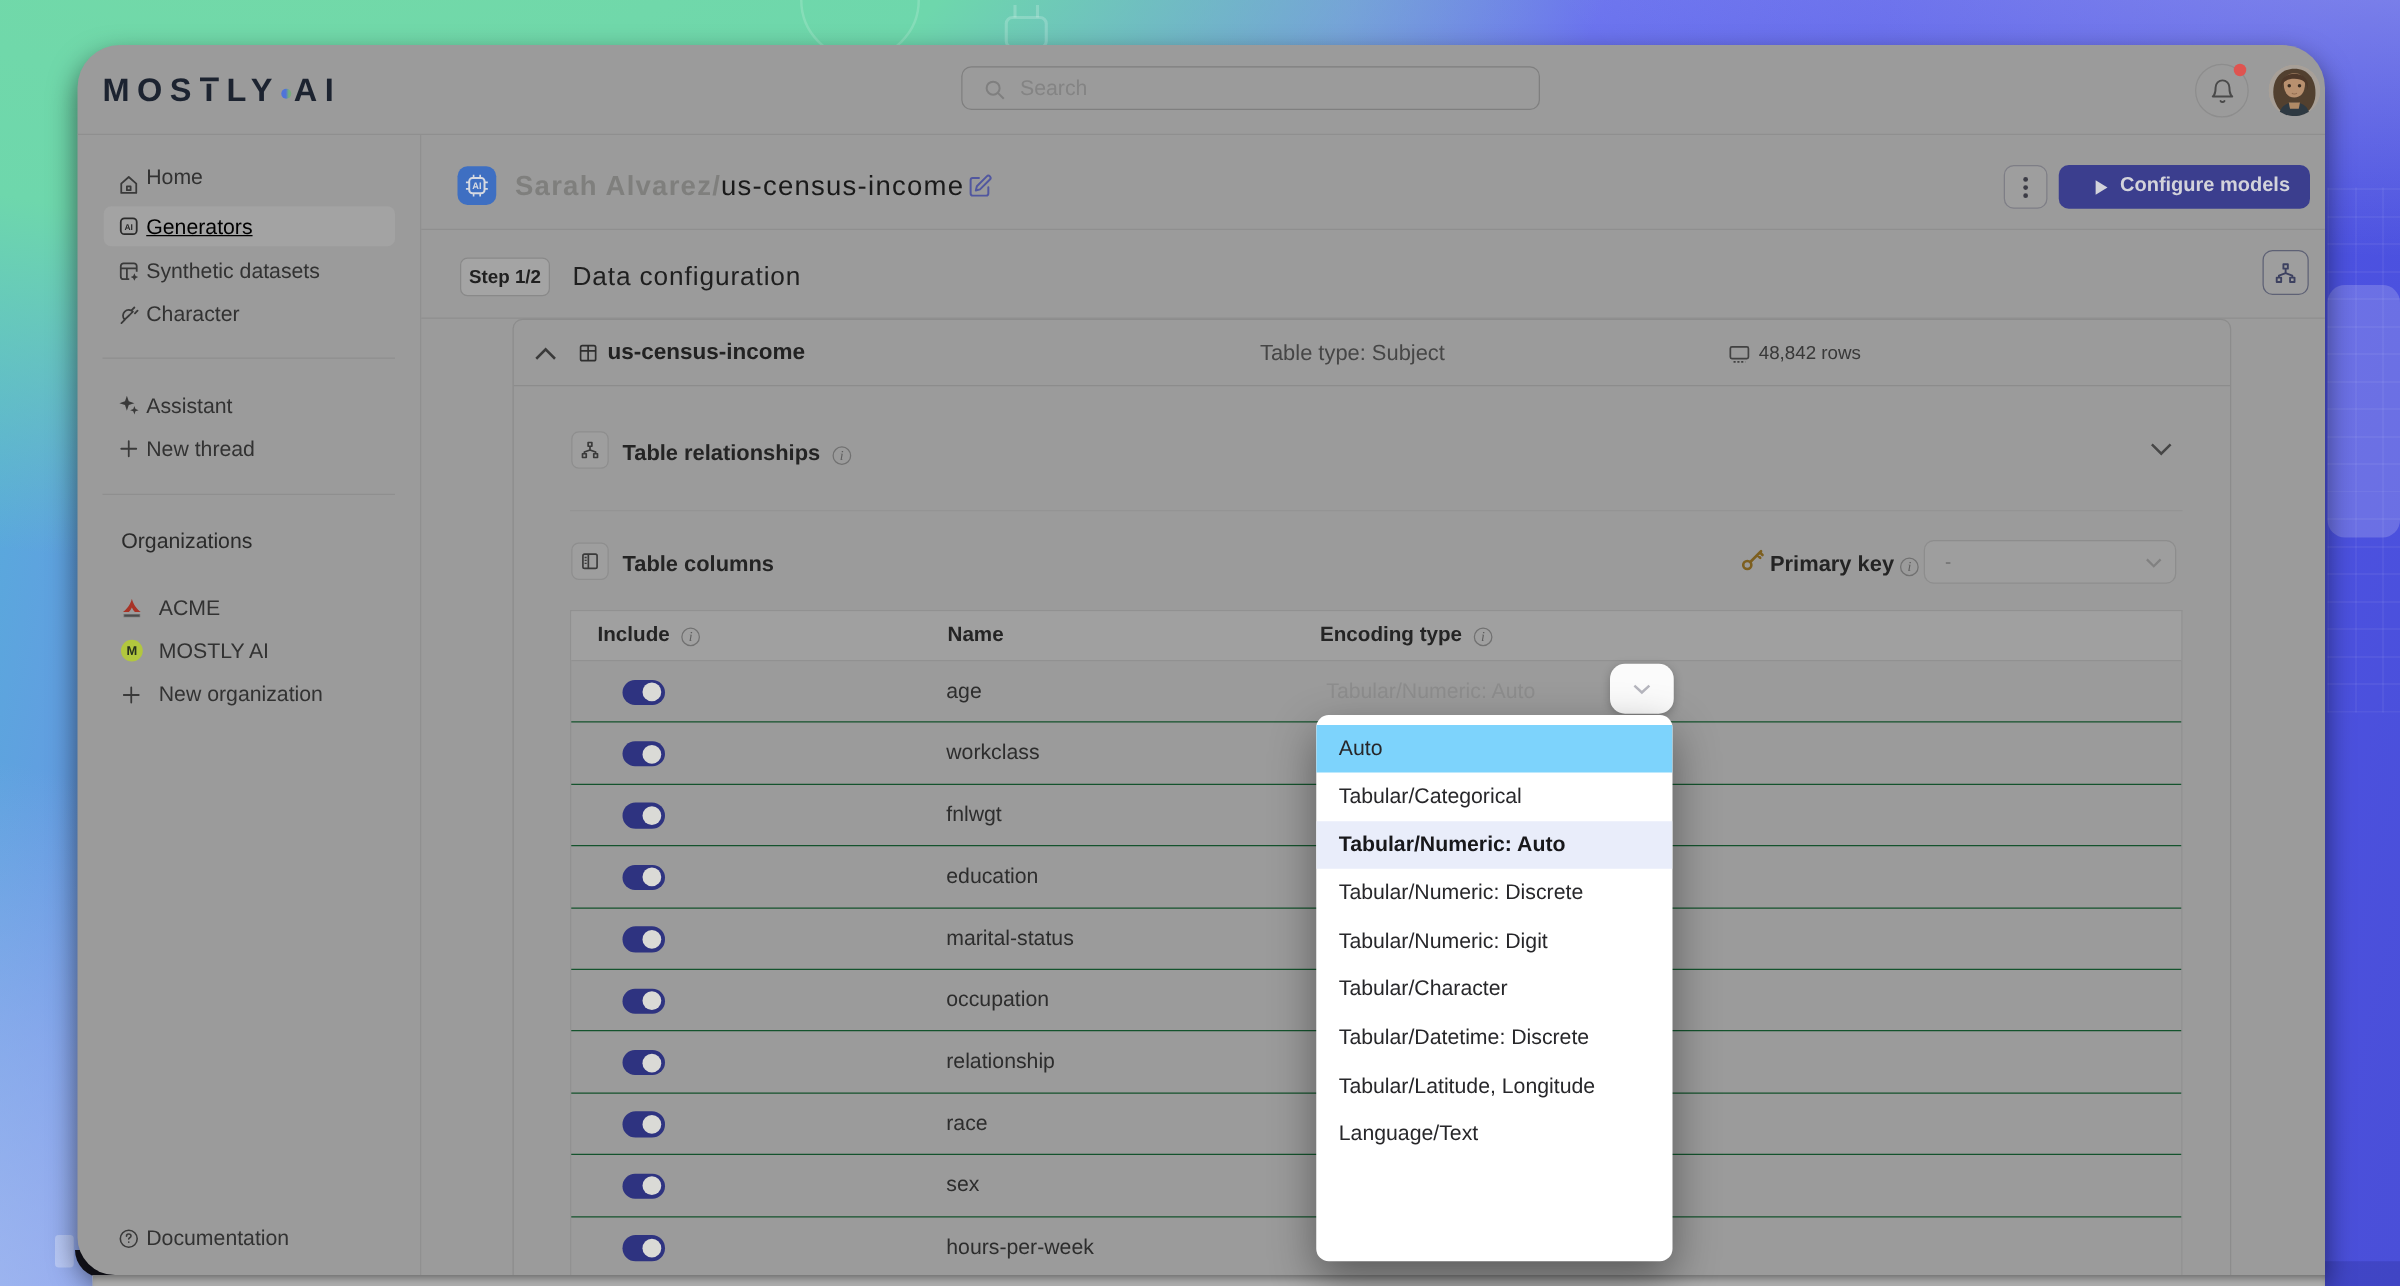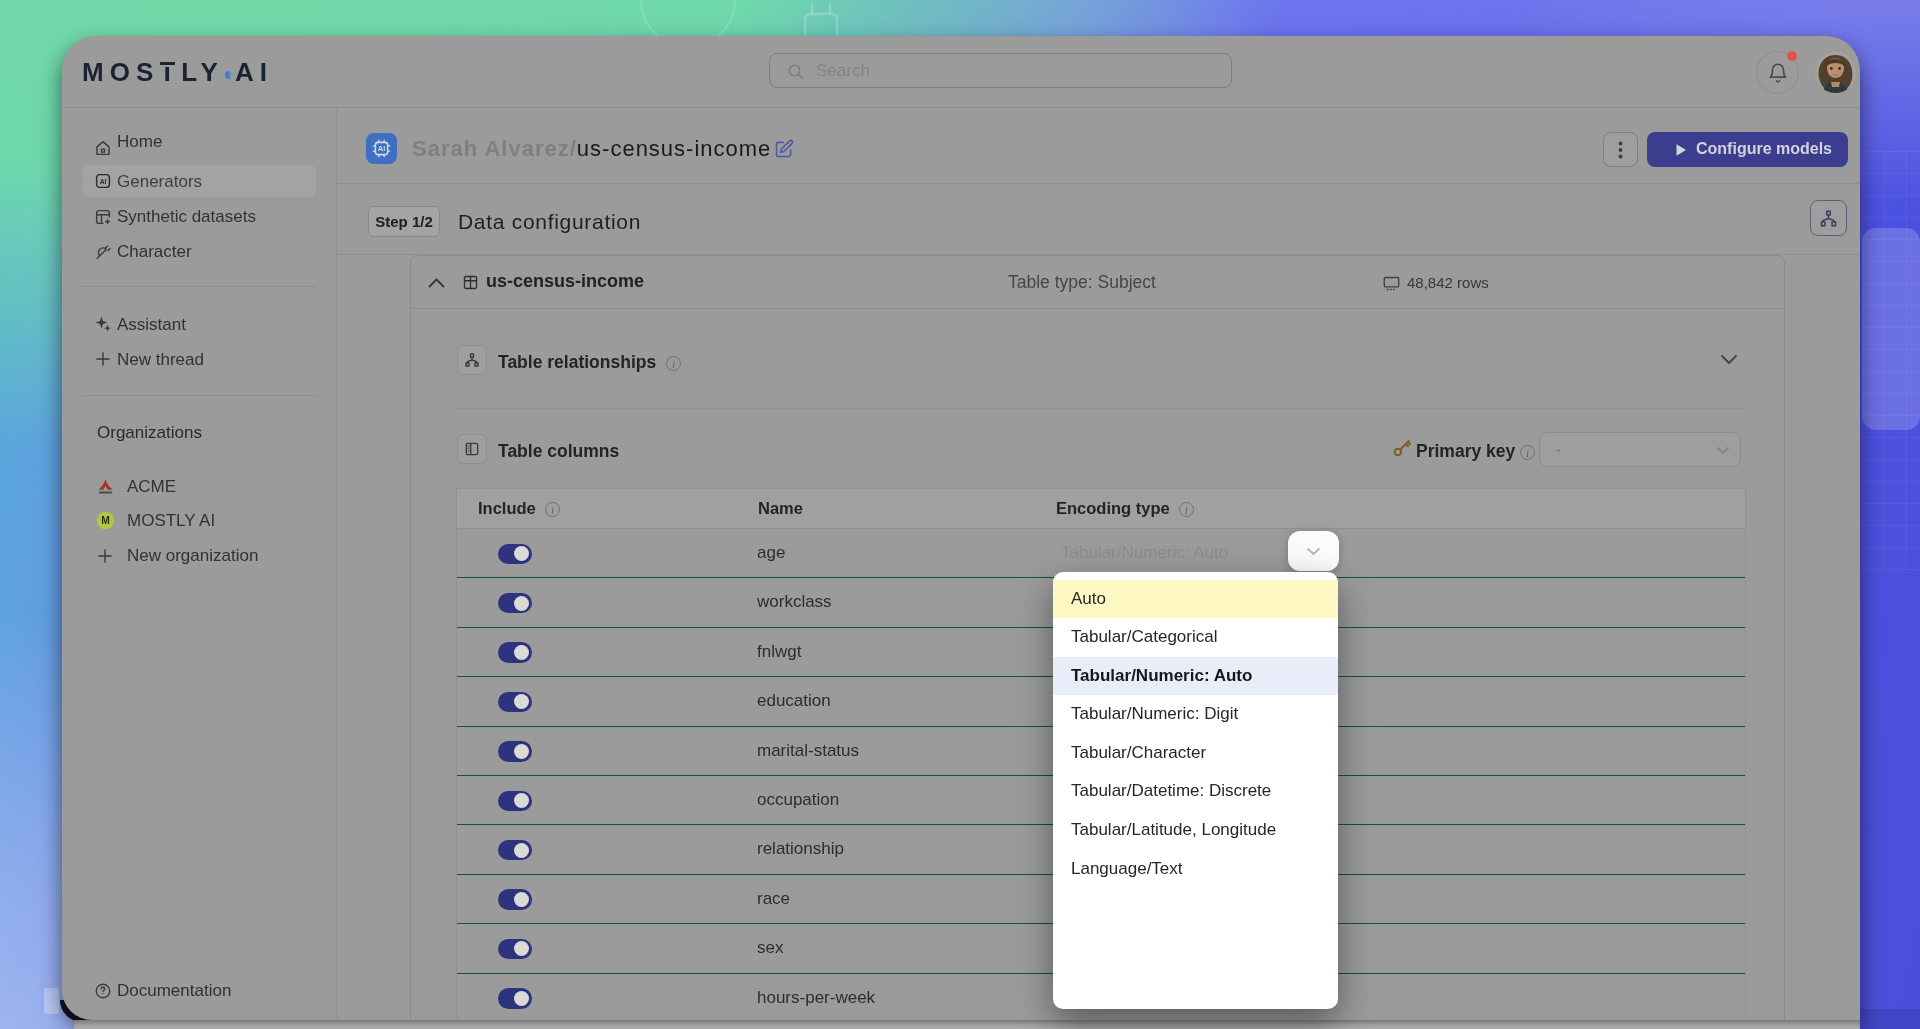--- a/index.html
+++ b/index.html
@@ -125,21 +125,21 @@
       <div class="selrect"></div>
       <svg class="sic" style="top:31px;" width="18" height="18" viewBox="0 0 24 24" fill="none" stroke="#3a3a3a" stroke-width="1.9" stroke-linejoin="round">
         <path d="M4 10.5 L12 3.5 L20 10.5 L20 20.5 L4 20.5 Z"></path>
         <rect x="10" y="13.5" width="4" height="4"></rect>
       </svg>
       <div class="sitem" style="top:24px;">Home</div>
       <svg class="sic" style="top:64px;" width="18" height="18" viewBox="0 0 24 24" fill="none" stroke="#2b2b2b" stroke-width="1.9">
         <rect x="3.5" y="3.5" width="17" height="17" rx="4"></rect>
         <text x="12" y="15.5" font-size="9" font-weight="bold" text-anchor="middle" fill="#2b2b2b" stroke="none" font-family="Liberation Sans">AI</text>
       </svg>
-      <div class="sitem" style="top:64px; color:#404040;">Generators</div>
+      <div class="sitem" style="top:64px; color:#000000;text-decoration:underline;">Generators</div>
       <svg class="sic" style="top:100px;" width="18" height="18" viewBox="0 0 24 24" fill="none" stroke="#3a3a3a" stroke-width="1.9" stroke-linejoin="round">
         <path d="M20.5 12.5 L20.5 6.5 C20.5 4.8 19.2 3.5 17.5 3.5 L6.5 3.5 C4.8 3.5 3.5 4.8 3.5 6.5 L3.5 17.5 C3.5 19.2 4.8 20.5 6.5 20.5 L12.5 20.5"></path>
         <path d="M3.5 9 L20.5 9 M10 9 L10 20.5"></path>
         <path d="M18 14.2 L19.3 17 L22 18.2 L19.3 19.4 L18 22.2 L16.7 19.4 L14 18.2 L16.7 17 Z" fill="#3a3a3a" stroke="none"></path>
       </svg>
       <div class="sitem" style="top:99px;">Synthetic datasets</div>
       <svg class="sic" style="top:135px;" width="18" height="18" viewBox="0 0 24 24" fill="none" stroke="#3a3a3a" stroke-width="1.9" stroke-linecap="round">
         <path d="M7.6 17 A 5.6 5.6 0 1 1 16.4 8.4 L 12.9 12 Z" stroke-linejoin="round"></path>
         <path d="M15.2 6.8 L18 4 M18.6 10.2 L21.4 7.4"></path>
         <path d="M4.2 20.6 L7.4 17.4"></path>
@@ -341,21 +341,22 @@
     </div>
   </div>
   <div class="underband"></div>
 
   <div class="trigbtn">
     <svg class="abs" style="left:18px;top:16px;" width="15" height="9" viewBox="0 0 15 9" fill="none" stroke="#b6b6be" stroke-width="2">
       <path d="M1.5 1.5 L7.5 7 L13.5 1.5"></path>
     </svg>
   </div>
   <div class="dd">
-    <div class="ddi" style="background:#fef9c3;">Auto</div>
+    <div class="ddi" style="background:#7dd3fc;">Auto</div>
     <div class="ddi">Tabular/Categorical</div>
     <div class="ddi" style="background:#e9edfa; font-weight:bold; color:#18181b;">Tabular/Numeric: Auto</div>
+    <div class="ddi">Tabular/Numeric: Discrete</div>
     <div class="ddi">Tabular/Numeric: Digit</div>
     <div class="ddi">Tabular/Character</div>
     <div class="ddi">Tabular/Datetime: Discrete</div>
     <div class="ddi">Tabular/Latitude, Longitude</div>
     <div class="ddi">Language/Text</div>
   </div>
 
 </body></html>

